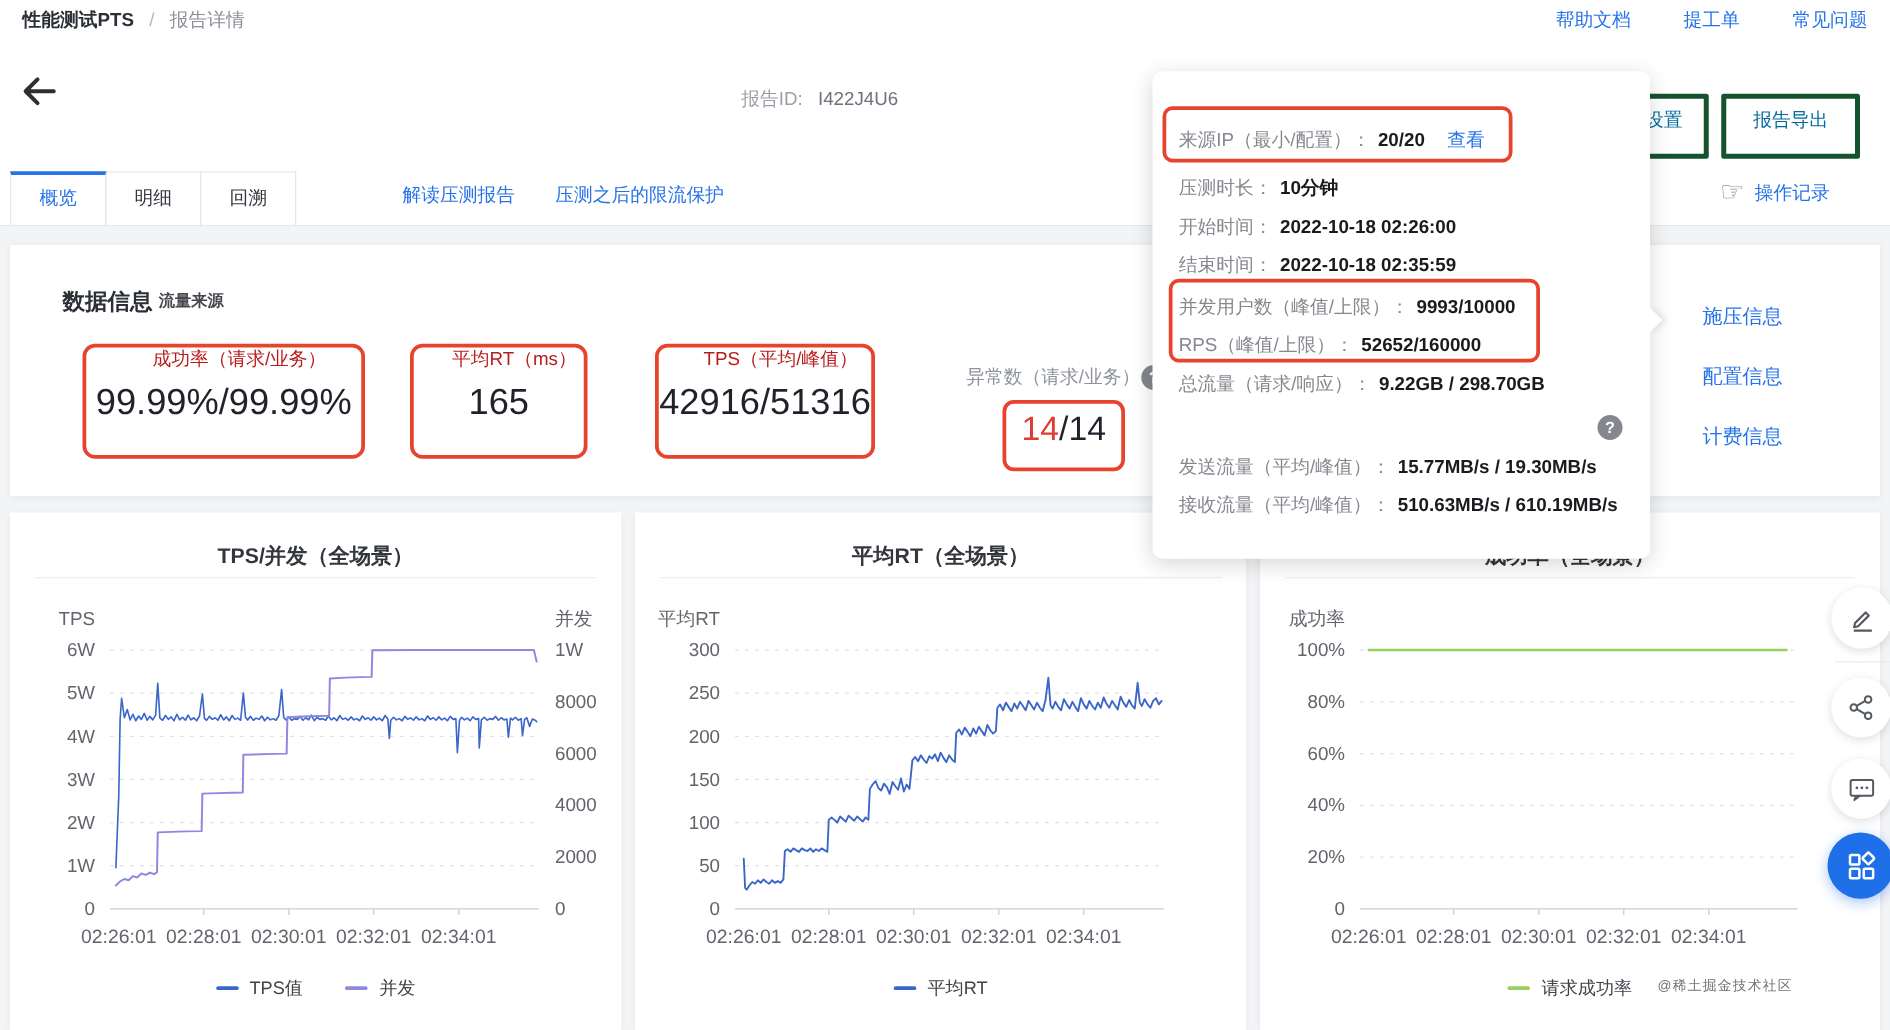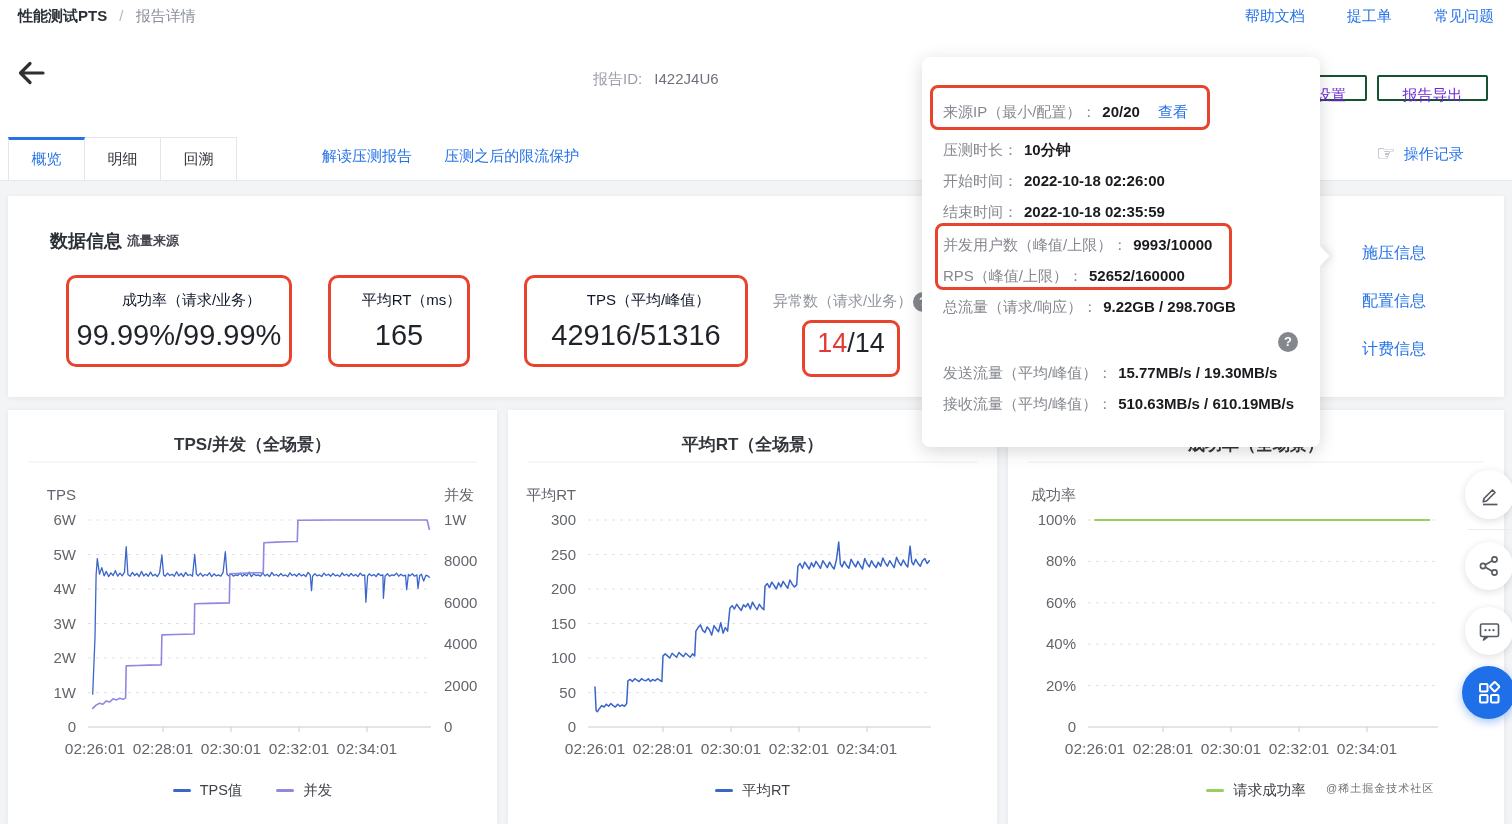--- a/index.html
+++ b/index.html
@@ -17,46 +17,46 @@
   .crumb-app { color:#2b2f36; font-weight:bold; }
   .crumb-sep { color:#b3b6bb; margin:0 8px; }
   .crumb-page { color:#8a8f99; }
   .top-links { position:absolute; top:7px; right:18px; font-size:15px; }
   .top-links a { color:#2673e8; margin-left:38px; }
   .back-btn { position:absolute; top:56px; left:14px; width:34px; height:34px; cursor:pointer; }
   .page-title { position:absolute; top:54px; left:68px; font-size:32px; font-weight:bold; color:#2673e8; letter-spacing:1px; }
   .report-id { position:absolute; top:70px; left:593px; font-size:15px; }
   .report-id .lab { color:#9a9ea6; }
   .report-id .val { color:#6d727b; margin-left:8px; }
-  .hbtn { position:absolute; top:75px; height:26px; background:#fff; border:2px solid #14532d; border-radius:2px;
-          font-size:15px; color:#6d28d9; text-align:center; line-height:36px; cursor:pointer; }
+  .hbtn { position:absolute; top:75px; height:52px; background:#fff; border:4px solid #14532d; border-radius:2px;
+          font-size:15px; color:#0369a1; text-align:center; line-height:36px; cursor:pointer; }
   .btn-settings { left:1295px; width:72px; }
   .btn-export  { left:1377px; width:111px; }
   .tabbar { position:absolute; left:0; bottom:0; width:100%; height:43px; }
   .tab { position:absolute; top:0; height:43px; width:77px; text-align:center; line-height:41px; font-size:15px;
          color:#33363c; background:#fff; border:1px solid #e6e6e6; border-bottom:none; cursor:pointer; }
   .tab.t0 { left:8px; }  .tab.t1 { left:84px; width:77px; } .tab.t2 { left:160px; width:77px; }
   .tab.active { color:#2673e8; border-top:3px solid #2673e8; line-height:38px; z-index:2; }
   .tab-links { position:absolute; top:147px; left:322px; font-size:15px; }
   .tab-links a { color:#2673e8; margin-right:28px; }
   .ops-rec { position:absolute; top:143px; left:1376px; font-size:15px; display:flex; align-items:center; cursor:pointer; }
   .hand-ico { font-size:22px; color:#8a8f99; margin-right:8px; line-height:22px; }
 
   
   .data-card { position:absolute; left:8px; top:196px; width:1496px; height:201px; background:#fff;
                box-shadow:0 1px 5px rgba(31,45,61,.07); }
   .ds-title { position:absolute; left:42px; top:33px; font-size:18px; font-weight:bold; color:#2b2f36; }
   .ds-sub   { position:absolute; left:119px; top:36px; font-size:13px; color:#45484f; font-weight:bold; }
   .metric { position:absolute; text-align:center; }
   .metric.outlined { border:3px solid #e8432d; border-radius:10px; }
-  .m-label { font-size:15px; color:#0f172a; margin-top:13px; white-space:nowrap;padding-left:25px; }
+  .m-label { font-size:15px; color:#b91c1c; white-space:nowrap;padding-left:25px; }
   .m-value { font-size:29px; color:#1f2329; margin-top:9px; font-weight:500; white-space:nowrap; }
   .m1 { left:58px;  top:79px; width:226px; height:92px; }
   .m2 { left:320px; top:79px; width:142px; height:92px; }
-  .m3 { left:516px; top:79px; width:224px; height:92px; }
+  .m3 { left:516px; top:79px; width:176px; height:92px; }
   .m4-label { position:absolute; left:765px; top:96px; width:160px; font-size:15px; color:#8f939b; }
   .q-ico { width:20px; height:20px; border-radius:50%; background:#84878d; color:#fff; font-size:13px; font-weight:bold;
            text-align:center; line-height:20px; display:inline-block; }
   .m4-qico { position:absolute; left:905px; top:96px; }
   .m4-box { position:absolute; left:794px; top:124px; width:98px; height:57px; border:3px solid #e8432d; border-radius:9px;
             text-align:center; line-height:41px; font-size:27px; color:#1f2329; font-weight:500; }
   .m4-box .red { color:#e03b35; }
   .side-links { position:absolute; right:78px; top:47px; }
   .side-links a { display:block; color:#2673e8; font-size:16px; margin-bottom:27px; }
 

